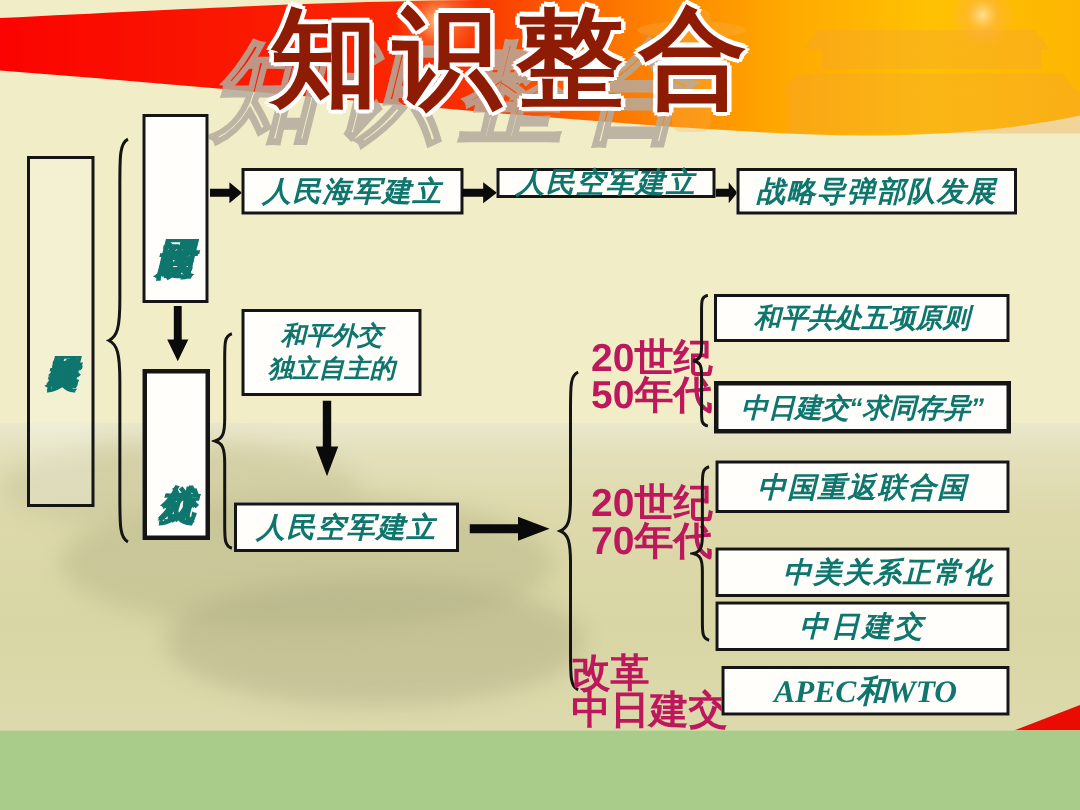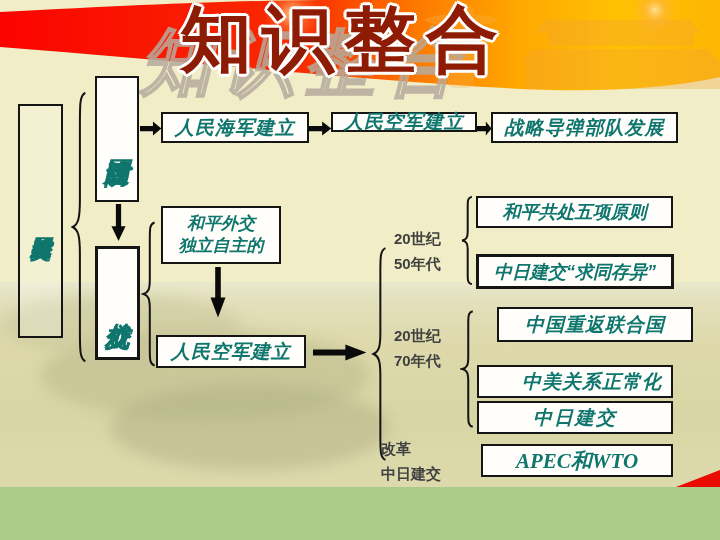--- a/index.html
+++ b/index.html
@@ -39,26 +39,26 @@
   .root-box{left:18px;top:104px;width:45px;height:234px;font-size:21px;line-height:1.06;background:rgba(255,255,250,.25);}
   .guofang-box{left:95px;top:76px;width:44px;height:126px;font-size:26px;line-height:1.1;}
   .waijiao-box{left:95px;top:246px;width:45px;height:114px;font-size:25px;line-height:1.05;border-width:3px;}
   .navy-box{left:161px;top:112px;width:148px;height:31px;font-size:19px;letter-spacing:1px;}
   .air-box{left:331px;top:112px;width:146px;height:20px;font-size:19px;letter-spacing:1px;}
   .missile-box{left:491px;top:112px;width:187px;height:31px;font-size:19px;letter-spacing:1px;}
   .policy-box{left:161px;top:206px;width:120px;height:58px;font-size:17px;line-height:22px;flex-direction:column;}
   .dev-box{left:156px;top:335px;width:150px;height:33px;font-size:19px;letter-spacing:1px;}
   .r1{left:476px;top:196px;width:197px;height:32px;font-size:18px;}
   .r2{left:476px;top:254px;width:198px;height:35px;font-size:18px;border-width:3px;}
-  .r3{left:477px;top:307px;width:196px;height:35px;font-size:19px;letter-spacing:1px;margin-left:20px;}
+  .r3{left:477px;top:307px;width:196px;height:35px;font-size:19px;letter-spacing:1px;}
   .r4{left:477px;top:365px;width:196px;height:33px;font-size:19px;letter-spacing:1px;padding-left:34px;}
   .r5{left:477px;top:401px;width:196px;height:33px;font-size:19px;letter-spacing:2px;text-align:right;}
   .r6{left:481px;top:444px;width:192px;height:33px;font-size:21px;
       font-family:"Liberation Serif","DejaVu Serif",serif;}
-  .plabel{position:absolute;z-index:5;font-weight:bold;color:#404040;font-size:15px;line-height:25px;white-space:nowrap;}
+  .plabel{position:absolute;z-index:5;font-weight:bold;color:#be185d;font-size:26px;line-height:25px;white-space:nowrap;}
   .p1{left:394px;top:226px;}
   .p2{left:394px;top:323px;}
   .p3{left:381px;top:436px;}
   .brace{position:absolute;z-index:5;}
   .brace svg{display:block;width:100%;height:100%;}
   .br1{left:70px;top:90px;width:18px;height:274px;}
   .br2{left:141px;top:221px;width:16px;height:146px;}
   .br3{left:371px;top:246px;width:17px;height:216px;}
   .br4{left:460px;top:196px;width:14px;height:89px;}
   .br5{left:460px;top:310px;width:15px;height:118px;}

